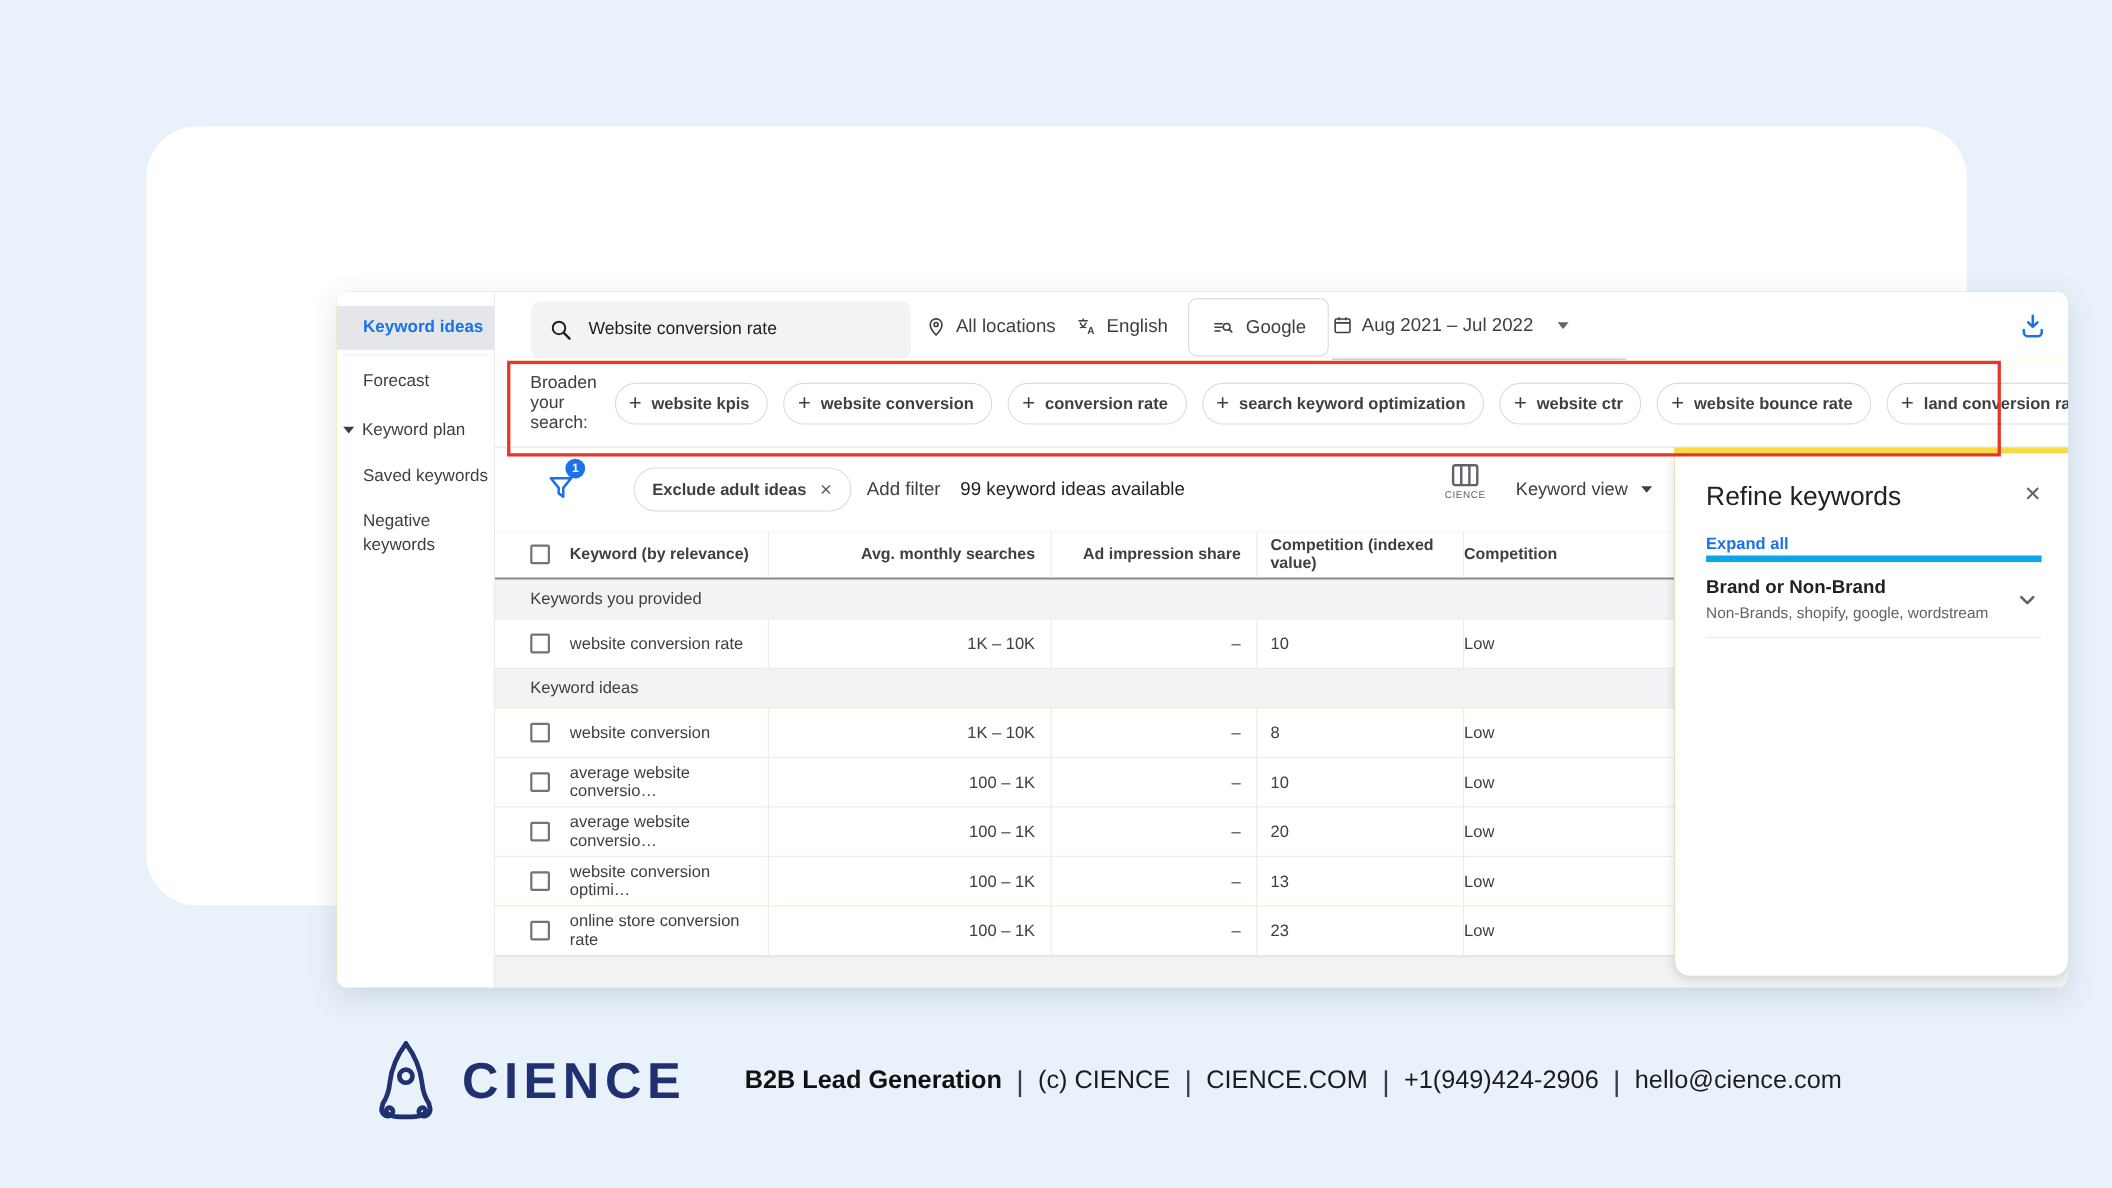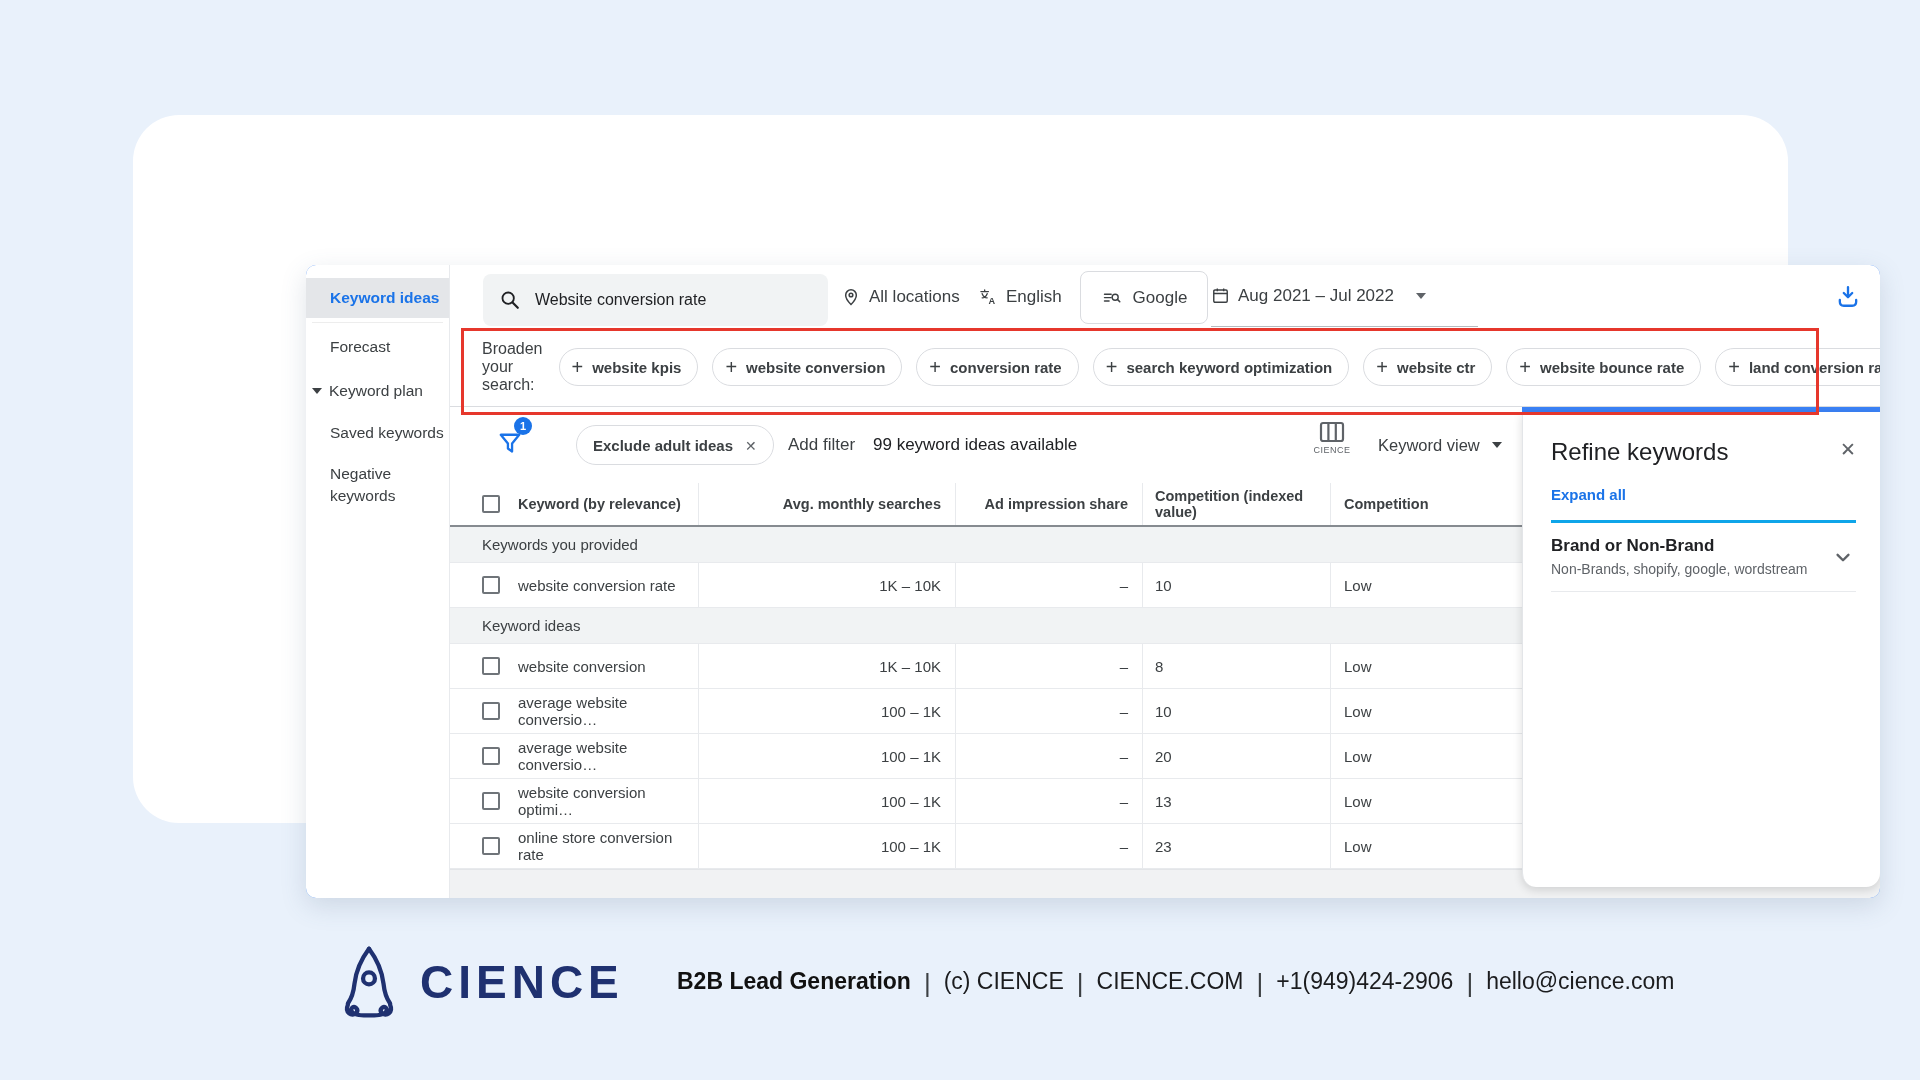--- a/index.html
+++ b/index.html
@@ -5,21 +5,21 @@
   * { box-sizing: border-box; margin: 0; padding: 0; }
   body { width: 1920px; height: 1080px; font-family: "Liberation Sans", "DejaVu Sans", sans-serif; }
   .page { position: relative; width: 1920px; height: 1080px; background: #e9f1fb; overflow: hidden; }
 
   
   .card { position: absolute; left: 133px; top: 115px; width: 1655px; height: 708px;
           background: #ffffff; border-radius: 46px; }
 
   
   .shot { position: absolute; left: 173px; top: 150px; width: 1574px; height: 633px;
-          background: #3b82f6; border-radius: 10px; overflow: hidden;
+          background: #fde047; border-radius: 10px; overflow: hidden;
           box-shadow: 0 8px 26px rgba(80,100,130,0.18); }
 
   
   .sidebar { position: absolute; left: 0; top: 0; width: 144px; height: 100%;
              background: #ffffff; border-right: 1px solid #e8eaed; z-index: 6; }
   .side-item { position: absolute; left: 0; width: 100%; height: 40px; display: flex; align-items: center;
                padding-left: 24px; font-size: 15.5px; color: #3c4043; cursor: default; }
   .side-item.active { background: #e4e6e9; color: #1a73e8; font-weight: bold; }
   .side-sep { position: absolute; left: 6px; right: 6px; top: 57px; border-top: 1px solid #ededed; }
   .tri-down { width: 0; height: 0; border-left: 5px solid transparent; border-right: 5px solid transparent;
@@ -84,42 +84,42 @@
            font-size: 14.5px; font-weight: bold; color: #3c4043; background: #fff; }
   .tr { display: flex; height: 45px; align-items: center; border-bottom: 1px solid #e8eaed;
         font-size: 15px; color: #3c4043; background: #fff; }
   .c1 { width: 248px; display: flex; align-items: center; padding-left: 32px; gap: 18px; }
   .c2 { width: 257px; text-align: right; padding-right: 14px; border-left: 1px solid #e8eaed;
         height: 100%; display: flex; align-items: center; justify-content: flex-end; }
   .c3 { width: 187px; text-align: right; padding-right: 14px; border-left: 1px solid #e8eaed;
         height: 100%; display: flex; align-items: center; justify-content: flex-end; }
   .c4 { width: 188px; padding-left: 12px; border-left: 1px solid #e8eaed;
         height: 100%; display: flex; align-items: center; }
-  .c5 { width: 192px; padding-left: 13px; border-left: 1px solid #e8eaed;
+  .c5 { width: 192px; border-left: 1px solid #e8eaed;
         height: 100%; display: flex; align-items: center; }
   .thead .c2, .thead .c3, .thead .c4, .thead .c5 { border-left: 1px solid #e8eaed; }
   .section { height: 36px; background: #f1f3f4; display: flex; align-items: center;
              padding-left: 32px; font-size: 15px; color: #3c4043; border-bottom: 1px solid #e8eaed; }
   .checkbox { width: 18px; height: 18px; border: 2px solid #6f7479; border-radius: 2px;
               background: #fff; flex: 0 0 auto; cursor: pointer; }
 
   
   .strip { position: absolute; left: 0; top: 604px; width: 1430px; height: 29px;
            background: #f1f2f3; border-top: 1px solid #e3e5e8; z-index: 5; }
 
   
   .panel { position: absolute; left: 1072px; top: 147px; width: 358px; height: 475px;
            background: #fff; border-left: 1px solid #e3e5e8; border-radius: 0 0 14px 14px;
            box-shadow: 0 3px 10px rgba(0,0,0,0.14); z-index: 10; padding: 26px 24px 0 28px; }
   .panel-head { display: flex; justify-content: space-between; align-items: flex-start; }
   .panel-title { font-size: 24px; color: #202124; }
   .panel-close { font-size: 19px; color: #5f6368; cursor: pointer; line-height: 24px; }
   .panel-close::before { content: "✕"; }
   .expand { margin-top: 20px; font-size: 15px; font-weight: bold; color: #1a73e8; cursor: pointer; }
-  .group { margin-top: 17px; border-top: 3px solid #0ea5e9; border-bottom: 1px solid #e8eaed;
+  .group { margin-top: 2px; border-top: 6px solid #0ea5e9; border-bottom: 1px solid #e8eaed;
            padding: 13px 0 14px 0; display: flex; justify-content: space-between; align-items: center;
            cursor: pointer; }
   .group-title { font-size: 17px; font-weight: bold; color: #202124; }
   .group-sub { font-size: 14px; color: #5f6368; margin-top: 5px; }
 
   
   .footer { position: absolute; left: 0; top: 942px; width: 1920px; height: 90px; }
   .logo { position: absolute; left: 336px; top: 0; }
   .wordmark { position: absolute; left: 420px; top: 13px; font-size: 46px; font-weight: bold;
               letter-spacing: 5px; color: #1f3170; }

